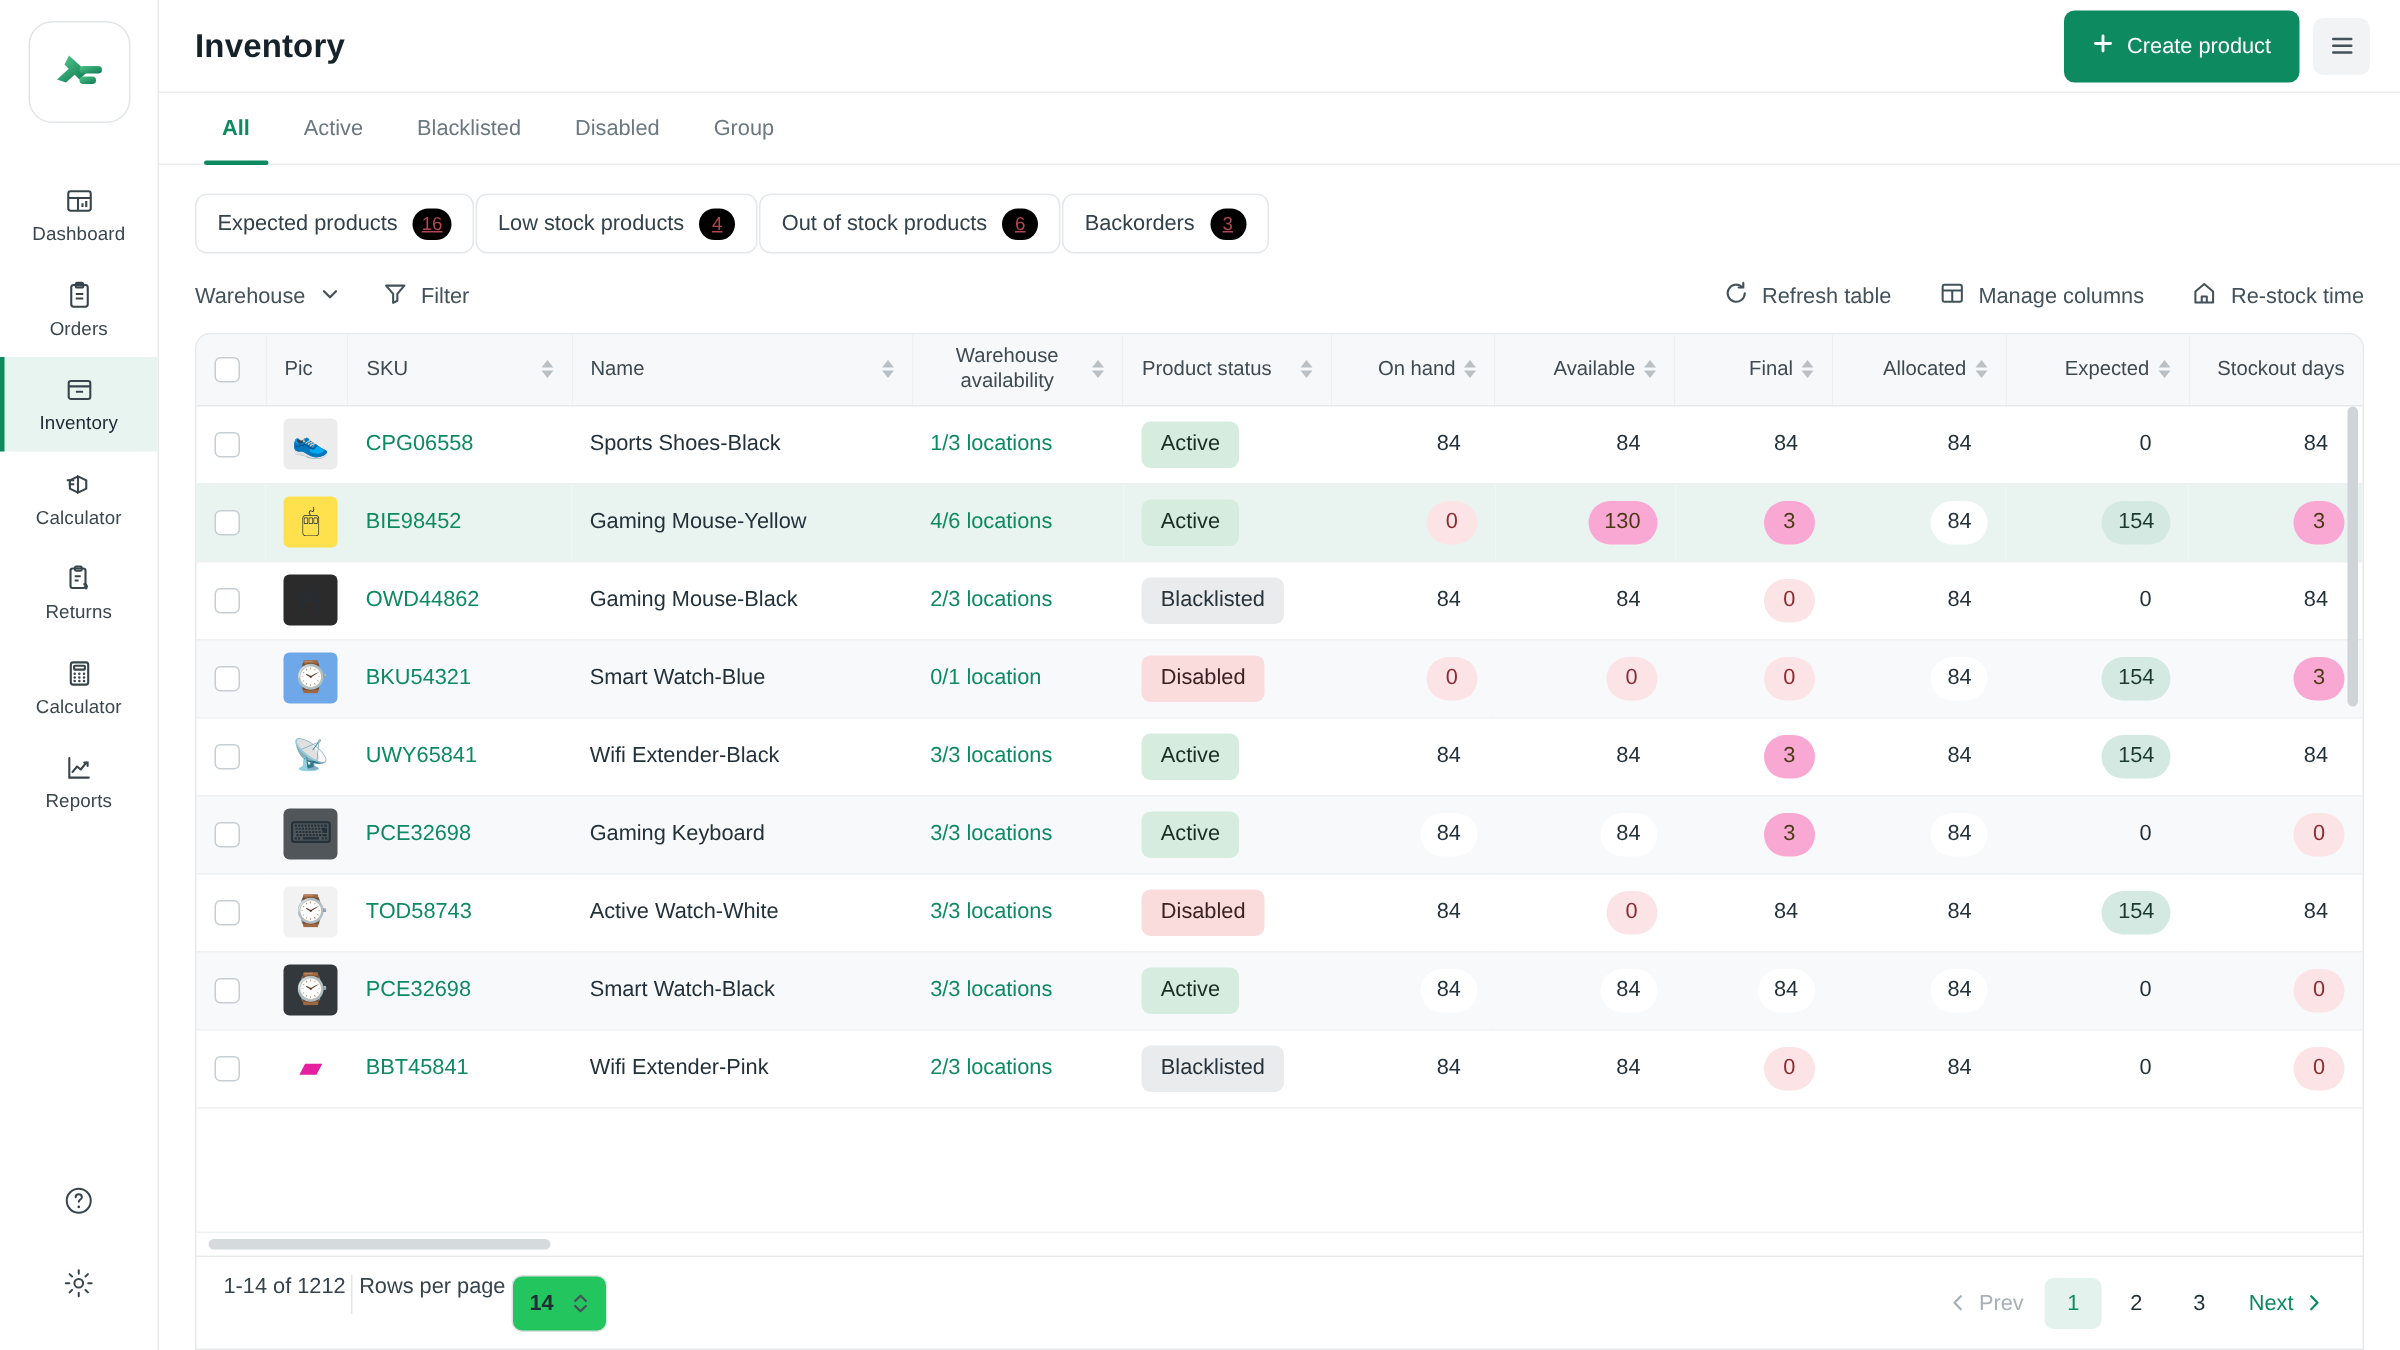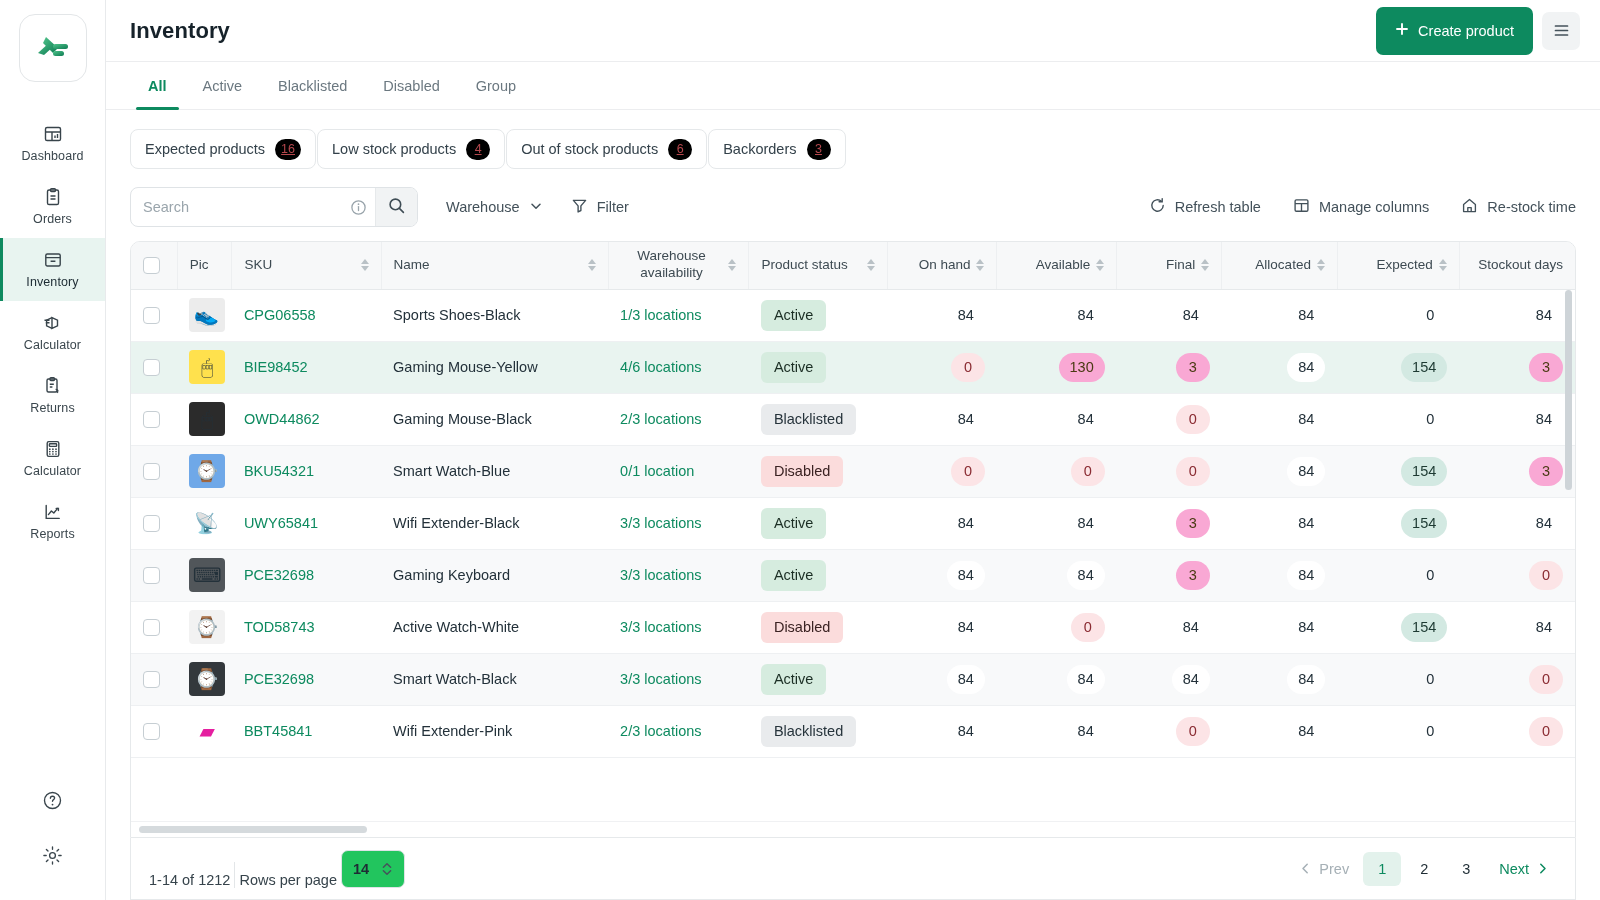--- a/index.html
+++ b/index.html
@@ -216,21 +216,21 @@
     background: #d5dadd; border-radius: 4px; cursor: pointer;
   }
 
   
   .footer {
     height: 62px; flex: 0 0 62px; margin: 0 24px;
     border: 1px solid #e6e9eb; border-top: none;
     display: flex; align-items: center; justify-content: space-between;
     padding: 0 16px 0 18px; background: #fff;
   }
-  .f-left { display: flex; align-items: flex-end; gap: 4px; font-size: 14.5px; color: #36434b; }
+  .f-left { display: flex; align-items: flex-start; gap: 4px; font-size: 14.5px; color: #36434b; }
   .f-div { width: 1px; height: 26px; background: #e3e6e8; }
   .rpp-box {
     display: flex; align-items: center; gap: 12px;
     border: 1px solid #dfe3e6; border-radius: 7px;
     height: 38px; padding: 0 11px; cursor: pointer; background: #22c55e;
   }
   .rpp-val { font-size: 14.5px; color: #1e2c34; font-weight: bold; }
   .stepper { display: flex; flex-direction: column; gap: 3px; color: #46535b; }
   .pager { display: flex; align-items: center; gap: 4px; }
   .pg {
@@ -415,38 +415,20 @@
         <span class="chip-count">6</span>
       </div>
       <div class="chip">
         <span>Backorders</span>
         <span class="chip-count">3</span>
       </div>
     </div>
 
     <div class="toolbar">
       <div class="toolbar-left">
-        <div class="search-wrap">
-          <input class="search-input" type="text" placeholder="Search" style="">
-          <span class="search-info">
-            <svg width="17" height="17" viewBox="0 0 17 17" fill="none" stroke="currentColor" stroke-width="1.3">
-              <circle cx="8.5" cy="8.5" r="6.6"></circle>
-              <path d="M8.5 7.6v4" stroke-linecap="round"></path>
-              <path d="M8.5 5.2h.01" stroke-width="1.7" stroke-linecap="round"></path>
-            </svg>
-          </span>
-          <button class="search-go">
-            <span>
-              <svg width="17" height="17" viewBox="0 0 17 17" fill="none" stroke="currentColor" stroke-width="1.6">
-                <circle cx="7.4" cy="7.4" r="5.3"></circle>
-                <path d="M11.4 11.4l4 4" stroke-linecap="round"></path>
-              </svg>
-            </span>
-          </button>
-        </div>
 
         <button class="tb-btn">
           <span>Warehouse</span>
           <span>
             <svg width="14" height="14" viewBox="0 0 14 14" fill="none" stroke="currentColor" stroke-width="1.5" stroke-linecap="round" stroke-linejoin="round">
               <path d="M3 5.2l4 4 4-4"></path>
             </svg>
           </span>
         </button>
 

